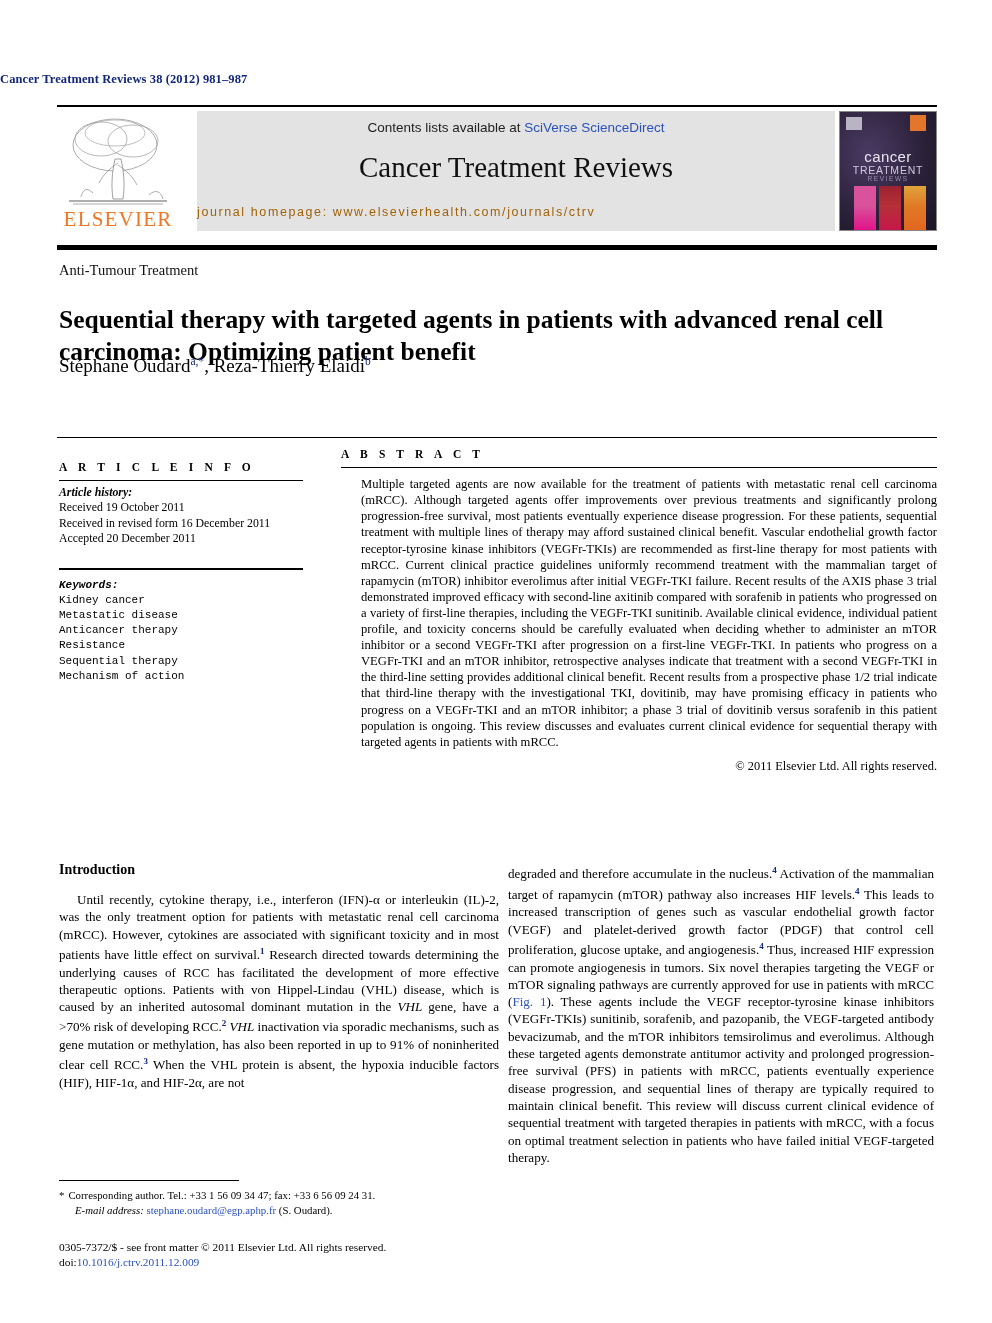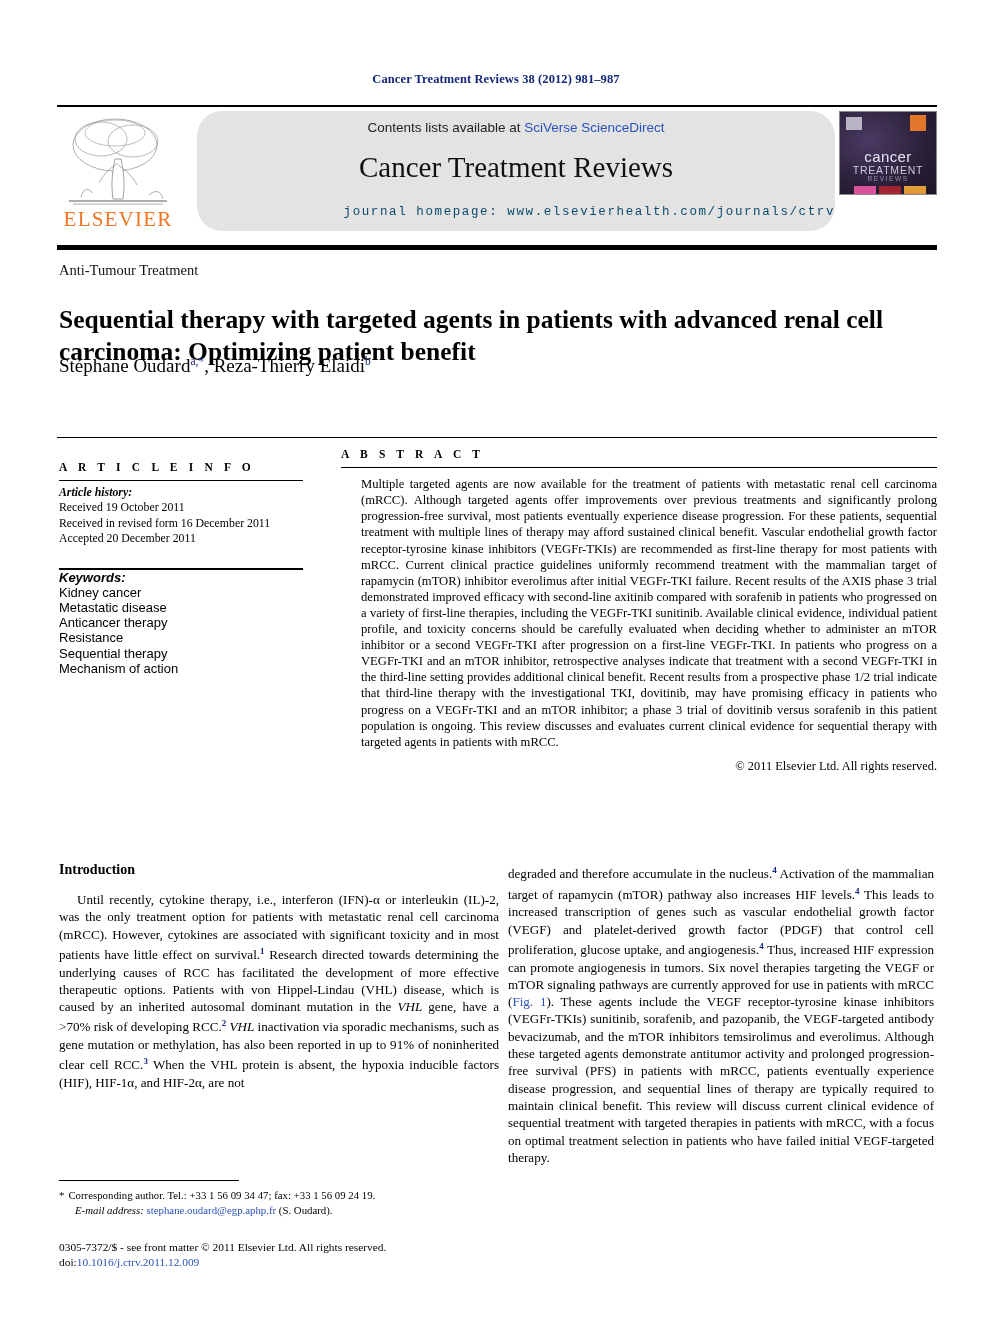--- a/index.html
+++ b/index.html
@@ -20,21 +20,20 @@
     left: 0; top: 0;
     width: 992px;
     height: 1323px;
   }
 
   
   .running-head {
     position: absolute;
     left: 0; right: 0;
     top: 72px;
-    text-align: center;
     font-family: "Liberation Serif", serif;
     font-weight: bold;
     font-size: 12.5px;
     color: #13277a;
     letter-spacing: .1px;
   }
 
   
   .masthead {
     position: absolute;
@@ -69,21 +68,20 @@
     letter-spacing: 1.2px;
     color: #ee7623;
   }
   .banner {
     position: absolute;
     left: 140px;
     top: 6px;
     width: 638px;
     height: 120px;
     background: #e3e3e3;
-    border-radius: 25px;
   }
   .banner-line1 {
     position: absolute;
     left: 0; right: 0;
     top: 9px;
     text-align: center;
     font-family: "Liberation Sans", sans-serif;
     font-size: 13.5px;
     color: #222;
   }
@@ -96,32 +94,32 @@
     top: 40px;
     text-align: center;
     font-family: "Liberation Serif", serif;
     font-size: 29px;
     color: #111;
   }
   .banner-home {
     position: absolute;
     left: 0; right: 0;
     bottom: 12px;
-    text-align: right;
-    font-family: Liberation Mono, monospace;
+    text-align: left;
+    font-family: Liberation Sans, sans-serif;
     font-size: 12.5px;
     letter-spacing: 1.6px;
-    color: #0c4a6e;
+    color: #a16207;
   }
   .cover {
     position: absolute;
     left: 782px;
     top: 6px;
     width: 98px;
-    height: 84px;
+    height: 120px;
     background: #000000;
     border: 1px solid #888;
     box-sizing: border-box;
     overflow: hidden;
   }
   .cover-bg {
     position:absolute; left:0; top:0; right:0; bottom:0;
     background:
       radial-gradient(ellipse at 30% 35%, #4a3a63 0%, #2a2038 60%, #1b1526 100%);
   }
@@ -280,22 +278,23 @@
     font-style: italic;
     font-weight: bold;
   }
   .kw-rule {
     margin-top: 22px;
     width: 100%;
     height: 1.6px;
     background: #000;
   }
   .kw {
-    font-family: Liberation Sans, sans-serif;
-    font-size: 13px;
+    margin-top: 8px;
+    font-family: Liberation Mono, monospace;
+    font-size: 11px;
     line-height: 15.2px;
     color: #000;
   }
   .kw .lbl {
     font-style: italic;
     font-weight: bold;
   }
   .abstract-body {
     margin-top: 8px;
     font-family: "Liberation Serif", serif;
@@ -481,21 +480,21 @@
     <div class="body-head">Introduction</div>
     <p class="body-p"><span>Until recently, cytokine therapy, i.e., interferon (IFN)-α or interleukin (IL)-2, was the only treatment option for patients with metastatic renal cell carcinoma (mRCC). However, cytokines are associated with significant toxicity and in most patients have little effect on survival.</span><sup>1</sup><span> Research directed towards determining the underlying causes of RCC has facilitated the development of more effective therapeutic options. Patients with von Hippel-Lindau (VHL) disease, which is caused by an inherited autosomal dominant mutation in the </span><i>VHL</i><span> gene, have a &gt;70% risk of developing RCC.</span><sup>2</sup><i> VHL</i><span> inactivation via sporadic mechanisms, such as gene mutation or methylation, has also been reported in up to 91% of noninherited clear cell RCC.</span><sup>3</sup><span> When the VHL protein is absent, the hypoxia inducible factors (HIF), HIF-1α, and HIF-2α, are not</span></p>
   </div>
 
   <div class="body-col-right">
     <p class="body-p noind"><span>degraded and therefore accumulate in the nucleus.</span><sup>4</sup><span> Activation of the mammalian target of rapamycin (mTOR) pathway also increases HIF levels.</span><sup>4</sup><span> This leads to increased transcription of genes such as vascular endothelial growth factor (VEGF) and platelet-derived growth factor (PDGF) that control cell proliferation, glucose uptake, and angiogenesis.</span><sup>4</sup><span> Thus, increased HIF expression can promote angiogenesis in tumors. Six novel therapies targeting the VEGF or mTOR signaling pathways are currently approved for use in patients with mRCC (</span><span class="lnk">Fig. 1</span><span>). These agents include the VEGF receptor-tyrosine kinase inhibitors (VEGFr-TKIs) sunitinib, sorafenib, and pazopanib, the VEGF-targeted antibody bevacizumab, and the mTOR inhibitors temsirolimus and everolimus. Although these targeted agents demonstrate antitumor activity and prolonged progression-free survival (PFS) in patients with mRCC, patients eventually experience disease progression, and sequential lines of therapy are typically required to maintain clinical benefit. This review will discuss current clinical evidence of sequential treatment with targeted therapies in patients with mRCC, with a focus on optimal treatment selection in patients who have failed initial VEGF-targeted therapy.</span></p>
   </div>
 
   <div class="foot-rule"></div>
   <div class="footnote">
-    <span class="star">*</span><span>Corresponding author. Tel.: +33 1 56 09 34 47; fax: +33 1 56 09 24 19.</span>
+    <span class="star">*</span><span>Corresponding author. Tel.: +33 1 56 09 34 47; fax: +33 6 56 09 24 31.</span>
     <span class="ln2"><i>E-mail address:</i> <span class="mail">stephane.oudard@egp.aphp.fr</span><span> (S. Oudard).</span></span>
   </div>
 
   <div class="imprint">
     <div>0305-7372/$ - see front matter © 2011 Elsevier Ltd. All rights reserved.</div>
     <div><span>doi:</span><span class="doi">10.1016/j.ctrv.2011.12.009</span></div>
   </div>
 
 </div>
 

